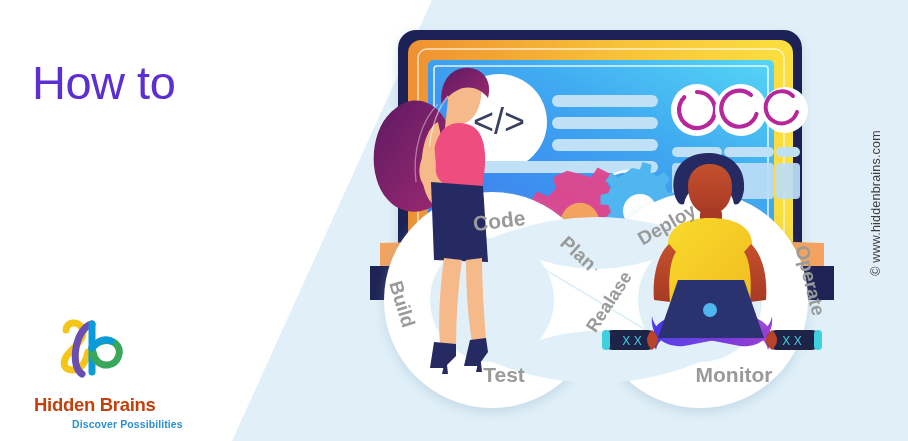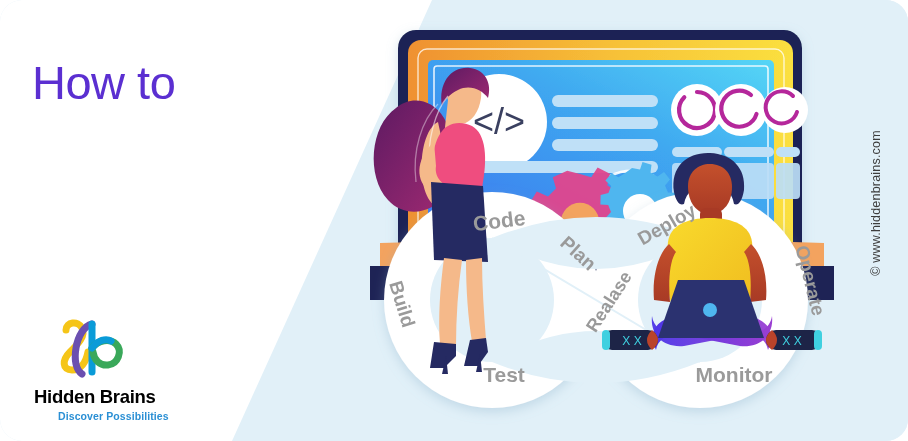--- a/index.html
+++ b/index.html
@@ -6,21 +6,20 @@
   html,body { width:908px; height:441px; overflow:hidden; }
   body {
     font-family:"Liberation Sans", sans-serif;
     background:#ffffff;
     position:relative;
   }
   #banner {
     position:absolute; left:0; top:0; width:908px; height:441px;
     overflow:hidden;
     background:#e1f0f8;
-    border-radius:22px;
   }
   
   .bg-wedge {
     position:absolute; left:0; top:0; width:908px; height:441px;
     background:#ffffff;
     clip-path: polygon(0 0, 432px 0, 232px 441px, 0 441px);
   }
   .bg-wedge-right {
     position:absolute; right:0; top:0; width:220px; height:441px;
     background:#e1f0f8;
@@ -36,26 +35,26 @@
     color:#5b2fd1; letter-spacing:-0.5px;
   }
   .headline .l3 {
     font-size:45px; line-height:68px; font-weight:700;
     color:#ec4068; letter-spacing:-0.5px;
   }
   
   .logo-block { position:absolute; left:34px; top:318px; z-index:12; }
   .logo-mark { width:92px; height:62px; margin-left:14px; }
   .logo-name {
-    font-size:18.5px; font-weight:700; color:#000000;
-    letter-spacing:-0.3px; margin-top:6px;
+    font-size:18.5px; font-weight:700; color:#c2410c;
+    letter-spacing:-0.3px; margin-top:14px;
   }
   .logo-tag {
     font-size:10.5px; font-weight:700; color:#2a8fd4;
-    letter-spacing:0.1px; margin-top:2px; margin-left:24px;
+    letter-spacing:0.1px; margin-top:2px; margin-left:38px;
   }
   
   .copyright {
     position:absolute; right:-88px; top:196px;
     width:240px; text-align:center;
     transform:rotate(-90deg);
     font-size:12.5px; color:#3d3d3d; letter-spacing:0.2px;
     z-index:14;
   }
   

